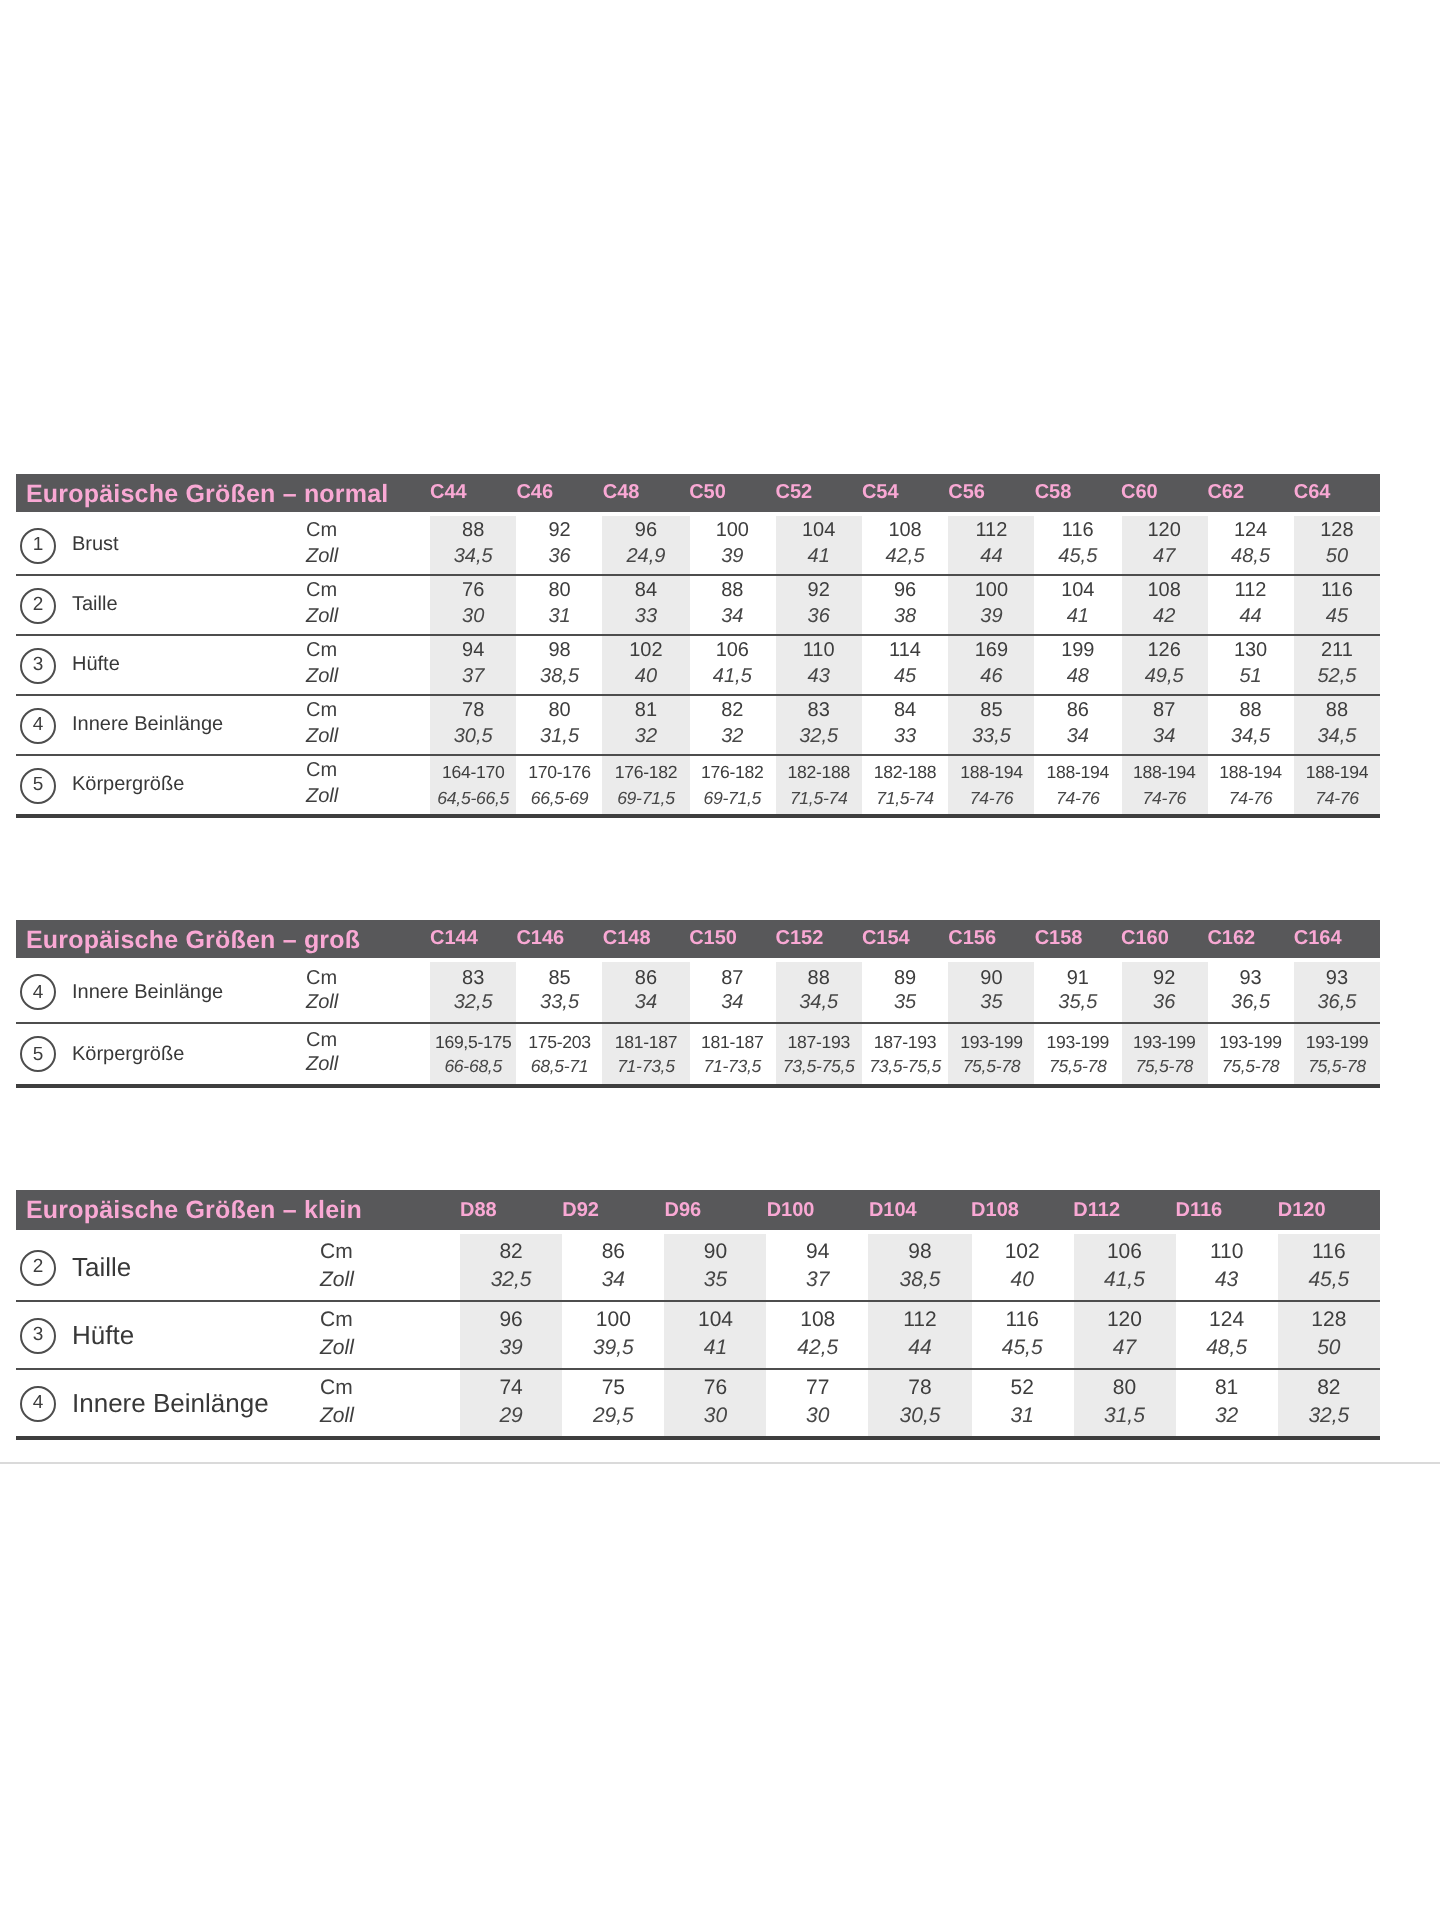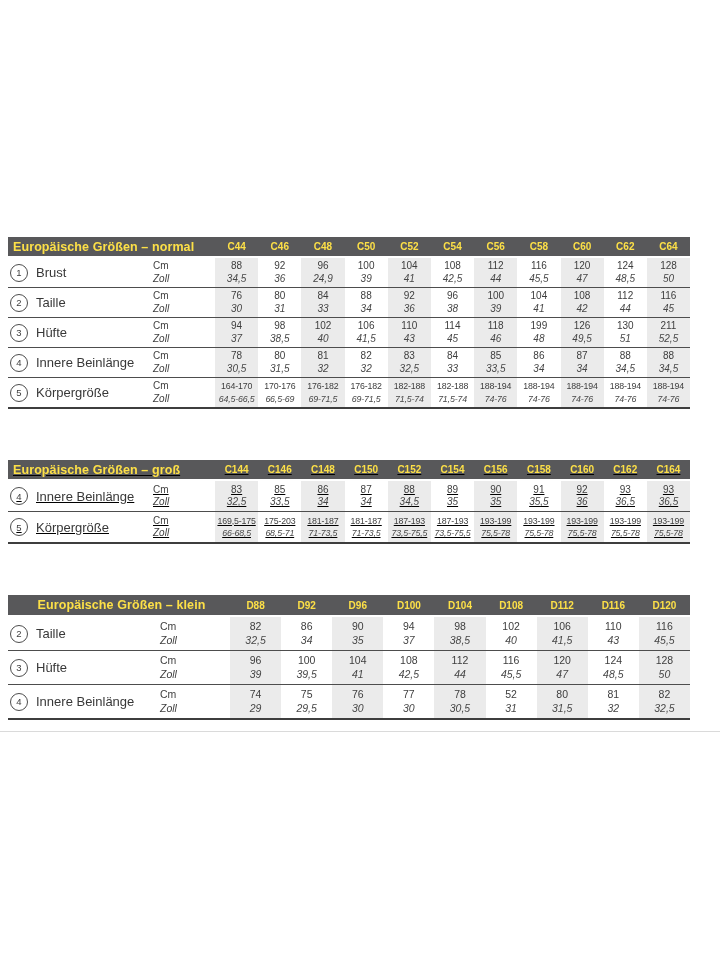--- a/index.html
+++ b/index.html
@@ -6,38 +6,38 @@
     margin: 0; padding: 0;
     width: 720px; height: 960px;
     background: #ffffff;
     overflow: hidden;
     font-family: "Liberation Sans", sans-serif;
   }
   .page { position: absolute; top: 0; left: 0; width: 720px; height: 960px; }
 
   .size-table { position: absolute; left: 8px; width: 682px; }
   .size-table.pos-0 { top: 237px; }
-  .size-table.pos-1 { top: 460px; text-decoration: underline; }
+  .size-table.pos-1 { top: 460px; }
   .size-table.pos-2 { top: 595px; }
 
   .thead {
     display: flex; align-items: center;
-    background: #58585a; color: #fde047;
+    background: #58585a; color: #f9a8d4;
     height: 19px;
   }
   .pos-2 .thead { height: 20px; }
   .title-cell {
     width: 207px; box-sizing: border-box;
     padding-left: 5px;
     font-weight: bold; font-size: 12.5px; letter-spacing: 0.1px;
     white-space: nowrap;
   }
-  .pos-2 .title-cell { width: 222px; text-align: center; }
+  .pos-2 .title-cell { width: 222px; }
   .col-h {
-    flex: 1; text-align: center;
+    flex: 1; 
     font-weight: bold; font-size: 10px;
   }
 
   .tbody { margin-top: 2px; border-bottom: 2px solid #3e3e3e; }
   .trow { display: flex; align-items: center; height: 29px; }
   .pos-1 .trow { height: 30px; }
   .pos-2 .trow { height: 33px; }
   .trow + .trow { border-top: 1px solid #4d4d4d; }
 
   .label-cell {
@@ -45,21 +45,21 @@
     display: flex; align-items: center;
     padding-left: 2px;
   }
   .pos-2 .label-cell { width: 152px; }
   .circle {
     width: 16px; height: 16px; flex: none;
     border: 1.3px solid #4d4d4d; border-radius: 50%;
     display: flex; align-items: center; justify-content: center;
     font-size: 9.5px; color: #3d3d3d;
   }
-  .row-label { margin-left: 8px; font-size: 13px; color: #383838; white-space: nowrap; }
+  .row-label { margin-left: 8px; font-size: 10px; color: #383838; white-space: nowrap; }
   .pos-2 .row-label { font-size: 13px; }
 
   .unit-cell {
     width: 62px; text-align: left;
     font-size: 10px; color: #3f3f3f; line-height: 12.5px;
   }
   .pos-2 .unit-cell { width: 70px; font-size: 10.5px; line-height: 13.5px; }
   .unit-zoll { font-style: italic; }
 
   .val-cell {
@@ -234,21 +234,21 @@
             </div>
             <div class="val-cell shaded">
               <div class="cm-val">110</div>
               <div class="zoll-val">43</div>
             </div>
             <div class="val-cell">
               <div class="cm-val">114</div>
               <div class="zoll-val">45</div>
             </div>
             <div class="val-cell shaded">
-              <div class="cm-val">118</div>
+              <div class="cm-val">169</div>
               <div class="zoll-val">46</div>
             </div>
             <div class="val-cell">
               <div class="cm-val">199</div>
               <div class="zoll-val">48</div>
             </div>
             <div class="val-cell shaded">
               <div class="cm-val">126</div>
               <div class="zoll-val">49,5</div>
             </div>

